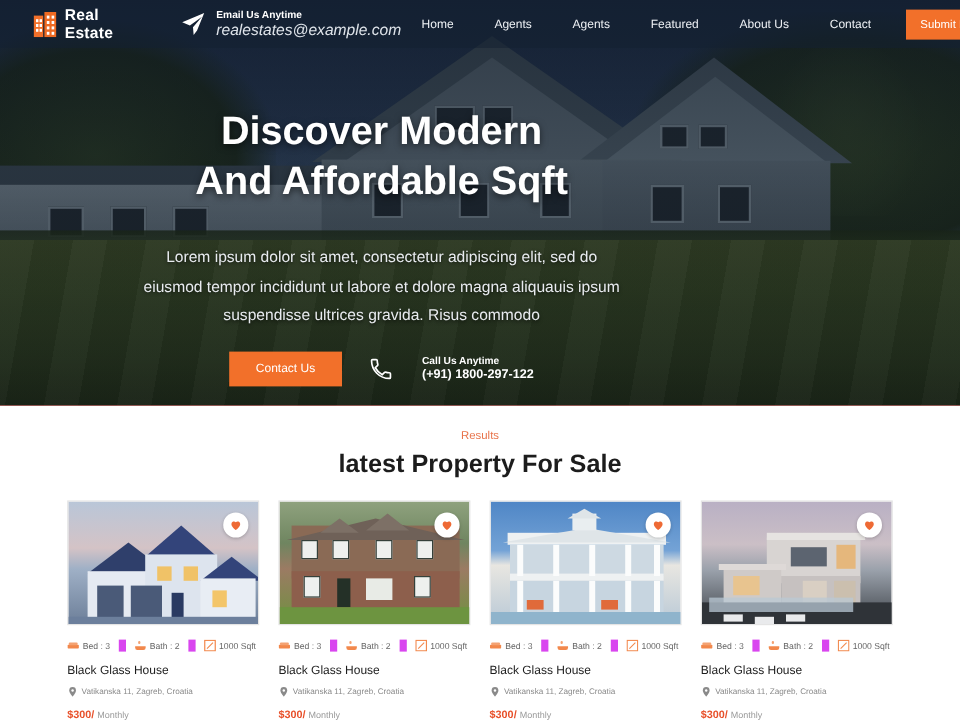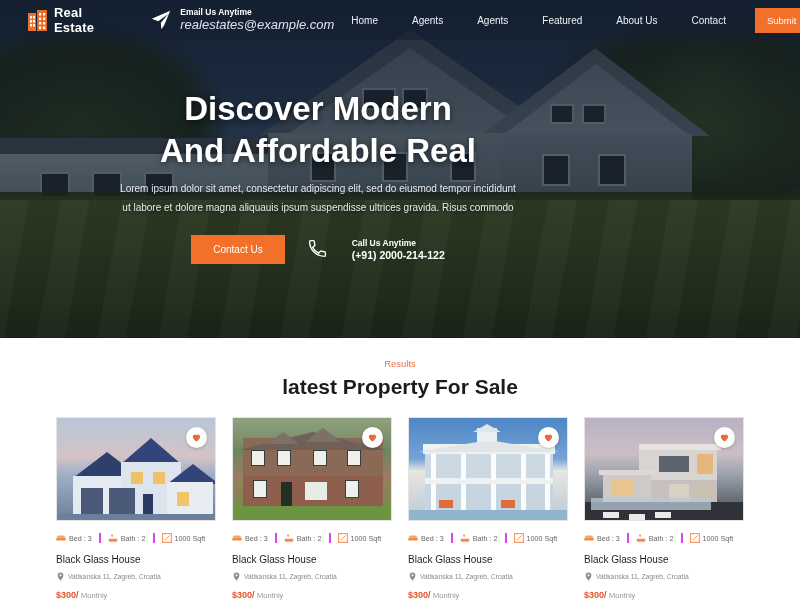--- a/index.html
+++ b/index.html
@@ -135,32 +135,32 @@
   
   .hero-content {
     position: absolute; left: 0; top: 88px; width: 636px;
     text-align: center; z-index: 15;
   }
   .hero-title {
     color: #fff; font-size: 33px; font-weight: bold; line-height: 1.28;
     text-shadow: 0 2px 6px rgba(0,0,0,.55);
   }
   .hero-sub {
-    margin: 8px auto 0; width: 400px;
-    color: #e8ebef; font-size: 10px; line-height: 1.85;
+    margin: 30px auto 0; width: 400px;
+    color: #e8ebef; font-size: 13px; line-height: 1.85;
     text-shadow: 0 1px 3px rgba(0,0,0,.6);
   }
   .hero-actions {
     margin-top: 18px; display: flex; align-items: center; justify-content: center; gap: 22px;
   }
   .contact-btn {
     background: #f2702a; color: #fff; font-size: 10px;
     padding: 9px 22px; border: none; cursor: pointer; font-family: inherit;
   }
-  .call-block { display: flex; gap: 24px; }
+  .call-block { display: flex; align-items: center; gap: 24px; }
   .phone-icon { width: 21px; height: 21px; display: block; }
   .call-lines { text-align: left; line-height: 1.3; }
   .call-title { color: #fff; font-size: 8.5px; font-weight: bold; }
   .call-num { color: #fff; font-size: 10.5px; font-weight: bold; }
 
   
   .properties { width: 800px; background: #fff; padding-top: 20px; }
   .eyebrow {
     text-align: center; color: #e8734a; font-size: 9.5px; margin-bottom: 6px;
   }
@@ -181,21 +181,21 @@
     width: 21px; height: 21px; border-radius: 50%;
     background: #fff; display: flex; align-items: center; justify-content: center;
     box-shadow: 0 1px 3px rgba(0,0,0,.22); cursor: pointer;
   }
   .heart-icon { width: 11px; height: 11px; display: block; }
 
   .stats {
     display: flex; align-items: center; margin-top: 10px; height: 14px;
   }
   .stat { display: flex; align-items: center; gap: 3px; padding-right: 7px; }
-  .stat + .stat { border-left: 2px solid #d946ef; padding-left: 7px; }
+  .stat + .stat { border-left: 6px solid #d946ef; padding-left: 7px; }
   .stat-icon { width: 10px; height: 10px; display: block; flex: none; }
   .stat-label { color: #666; font-size: 7.2px; white-space: nowrap; }
 
   .card-title {
     margin-top: 9px; color: #1d1d1d; font-size: 10px;
   }
   .addr { display: flex; align-items: center; gap: 3px; margin-top: 7px; }
   .pin-icon { width: 9px; height: 9px; display: block; flex: none; }
   .addr-text { color: #8a8a8a; font-size: 6.8px; white-space: nowrap; }
   .price { margin-top: 9px; font-size: 9px; }
@@ -291,34 +291,34 @@
       <a href="#">Featured</a>
       <a href="#">About Us</a>
       <a href="#">Contact</a>
       <button class="submit-btn">Submit Listing</button>
     </nav>
   </div>
 
   <div class="hero-content">
     <div class="hero-title">
       <div>Discover Modern</div>
-      <div>And Affordable Real</div>
+      <div>And Affordable Sqft</div>
     </div>
     <p class="hero-sub">Lorem ipsum dolor sit amet, consectetur adipiscing elit, sed do eiusmod tempor incididunt ut labore et dolore magna aliquauis ipsum suspendisse ultrices gravida. Risus commodo</p>
     <div class="hero-actions">
       <button class="contact-btn">Contact Us</button>
       <div class="call-block">
         <span>
           <svg class="phone-icon" viewBox="0 0 24 24">
             <path d="M6.6 10.8c1.5 2.9 3.7 5.1 6.6 6.6l2.2-2.2c.3-.3.7-.4 1-.2 1.1.4 2.3.6 3.6.6.6 0 1 .4 1 1V20c0 .6-.4 1-1 1C10.6 21 3 13.4 3 4c0-.6.4-1 1-1h3.4c.6 0 1 .4 1 1 0 1.2.2 2.4.6 3.6.1.3 0 .7-.2 1l-2.2 2.2z" fill="none" stroke="#ffffff" stroke-width="1.6"></path>
           </svg>
         </span>
         <div class="call-lines">
           <div class="call-title">Call Us Anytime</div>
-          <div class="call-num">(+91) 2000-214-122</div>
+          <div class="call-num">(+91) 1800-297-122</div>
         </div>
       </div>
     </div>
   </div>
 </div>
 
 <section class="properties">
   <div class="eyebrow">Results</div>
   <h2 class="section-title">latest Property For Sale</h2>
 

